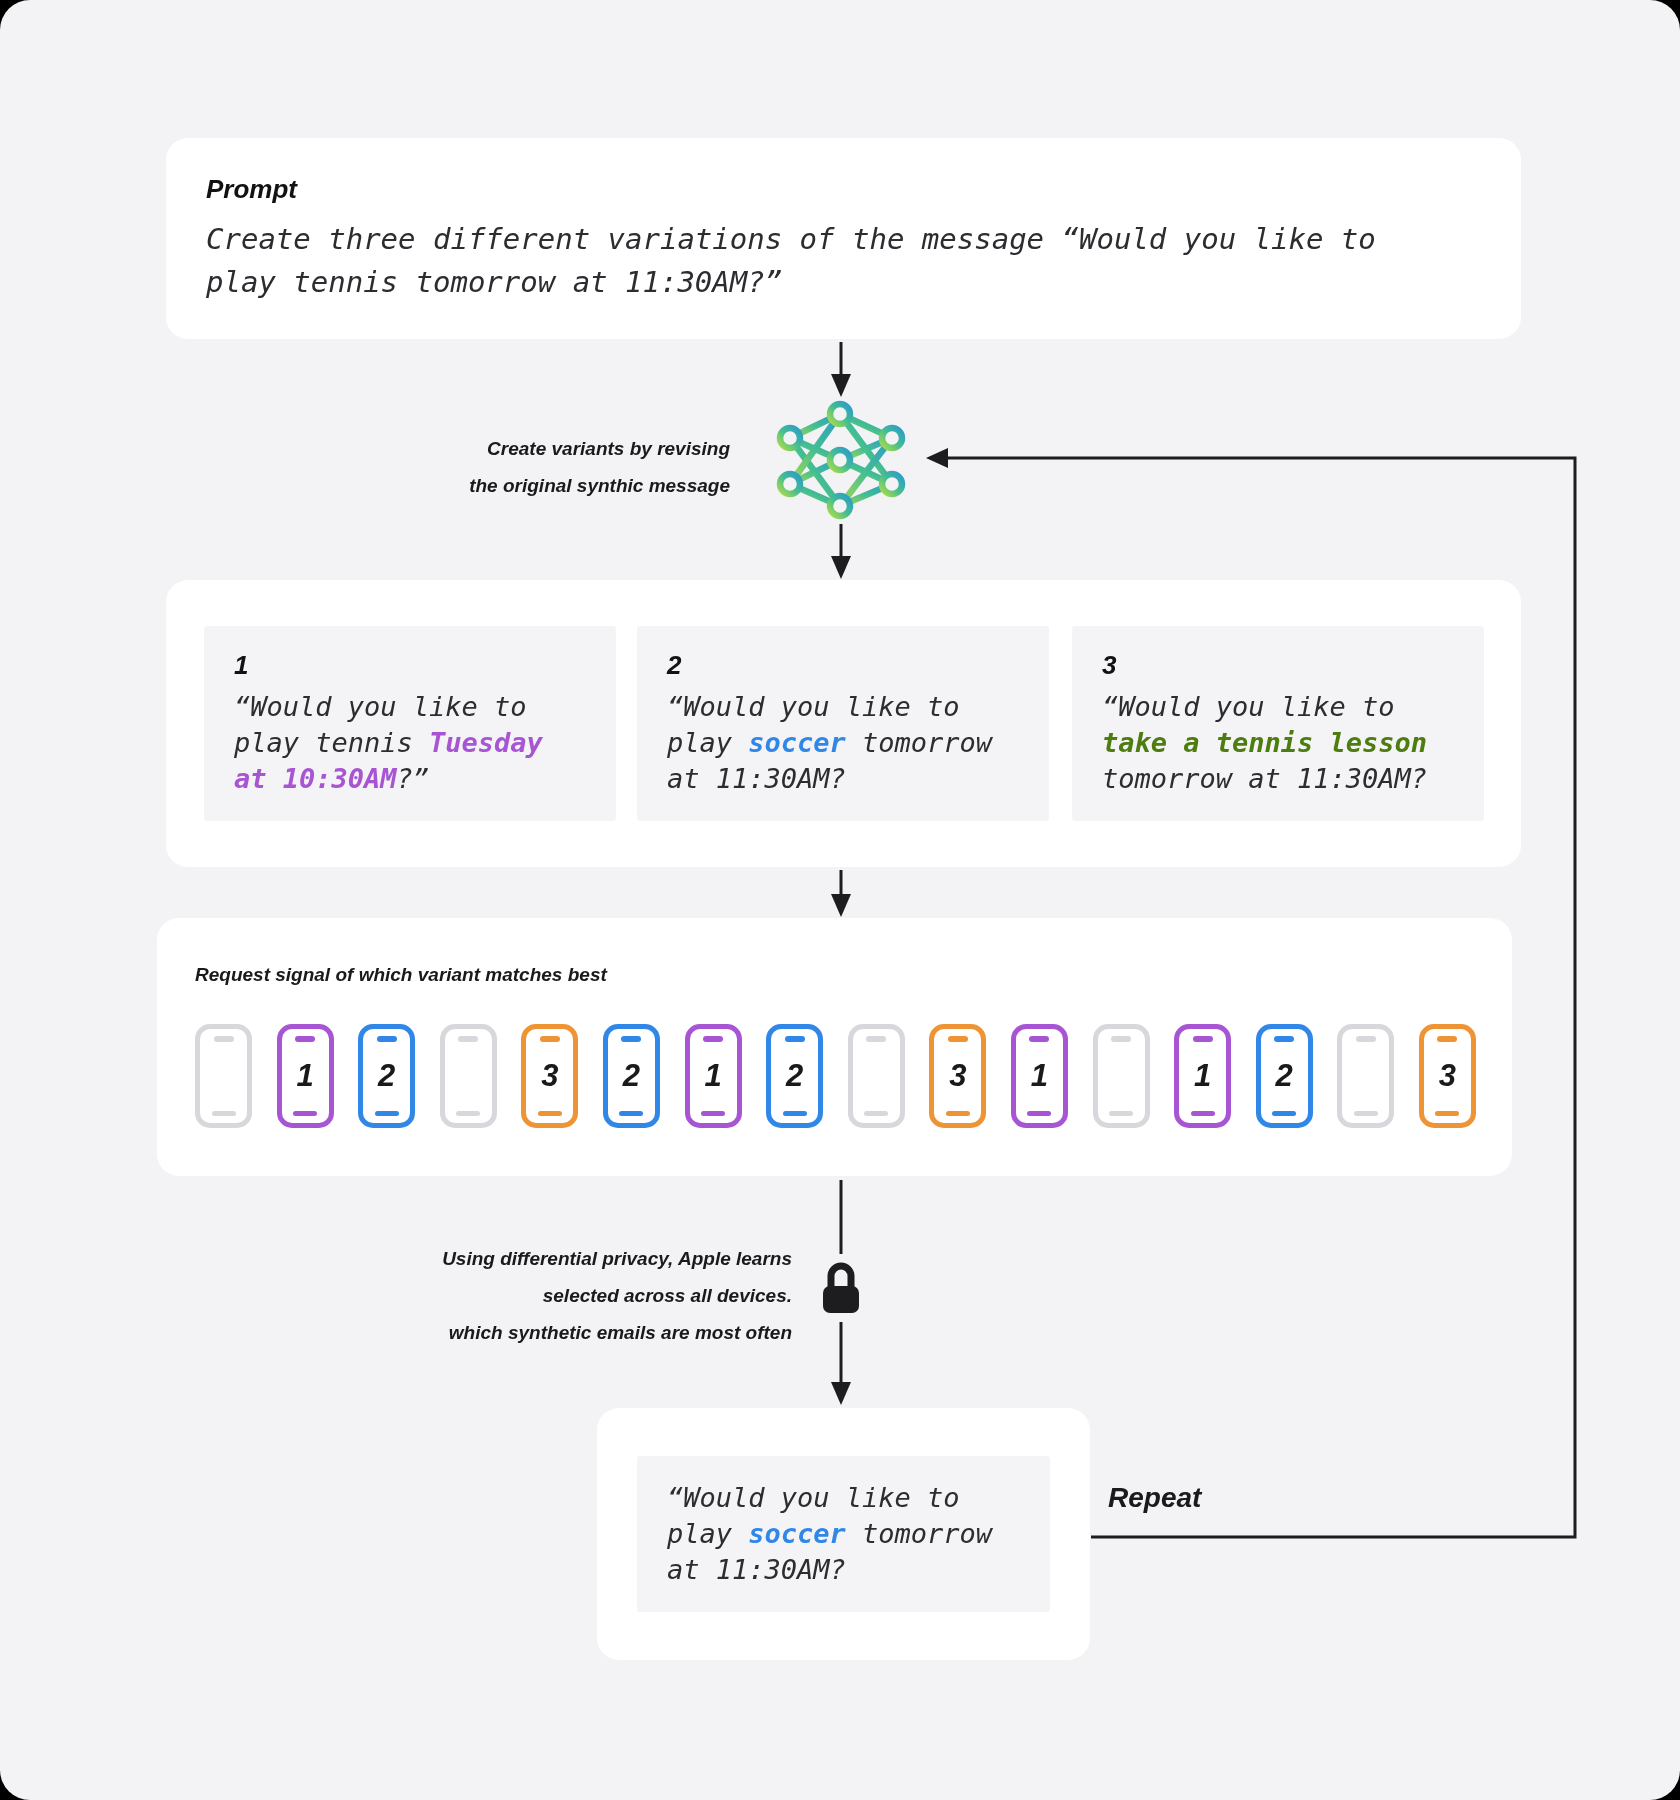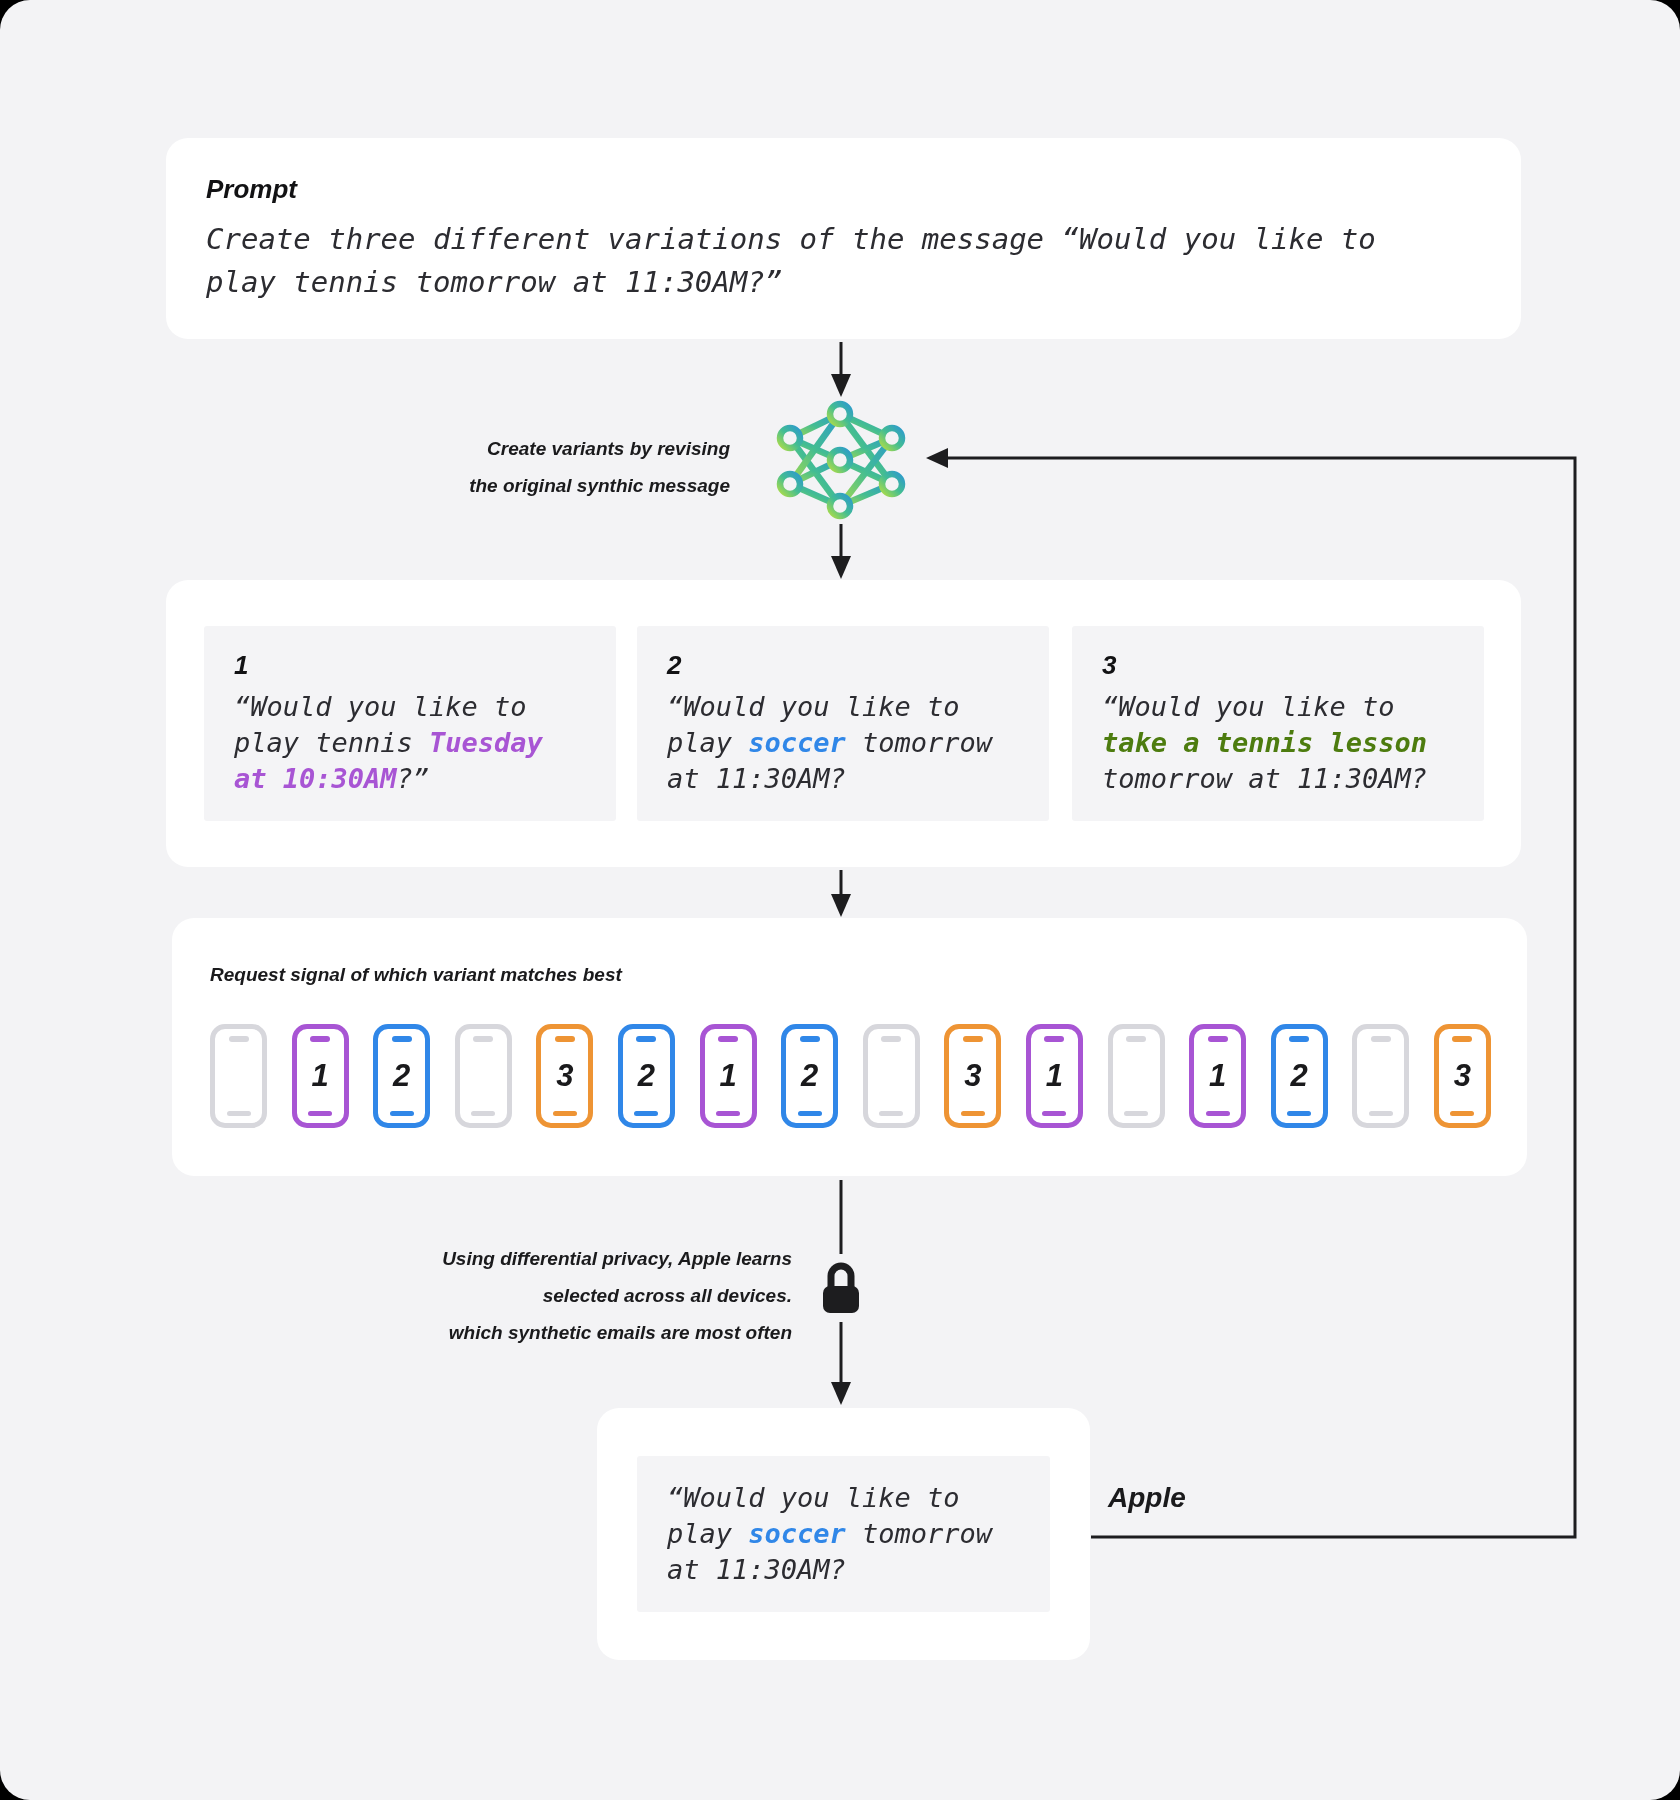--- a/index.html
+++ b/index.html
@@ -21,21 +21,21 @@
   #nn-label{position:absolute;left:320px;top:430px;width:410px;text-align:right;}
   #nn-icon{position:absolute;left:776px;top:400px;}
 
   #variants-card{left:166px;top:580px;width:1355px;height:287px;}
   .variant-box{position:absolute;top:46px;width:412px;height:195px;background:#F4F4F6;
     border-radius:3px;padding:24px 30px;box-sizing:border-box;}
   #variant-1{left:38px;} #variant-2{left:471px;} #variant-3{left:906px;}
   .variant-number{font-size:26px;font-weight:bold;color:#121214;}
   .variant-text{font-size:27px;line-height:36px;margin-top:8px;}
 
-  #signal-card{left:172px;top:918px;width:1355px;height:258px;}
+  #signal-card{left:157px;top:918px;width:1355px;height:258px;}
   #signal-title{position:absolute;left:38px;top:38px;}
   #phones-row{position:absolute;left:38px;top:106px;width:1281px;display:flex;justify-content:space-between;}
   .phone{position:relative;width:57px;height:104px;border:5px solid #D7D7DC;border-radius:15px;
     background:#fff;box-sizing:border-box;display:flex;align-items:center;justify-content:center;}
   .phone .notch{position:absolute;top:7px;left:50%;transform:translateX(-50%);
     width:20px;height:6px;border-radius:3px;background:#D7D7DC;}
   .phone .homebar{position:absolute;bottom:7px;left:50%;transform:translateX(-50%);
     width:24px;height:5px;border-radius:2.5px;background:#D7D7DC;}
   .phone .num{font-size:31px;font-weight:bold;color:#1A1A1C;}
 
@@ -236,15 +236,15 @@
   </svg>
 
   <section id="result-card" class="card">
     <div id="result-box">
       <div class="result-text mono"><span>“Would you like to
 play </span><span style="color: rgb(48, 135, 232); font-weight: bold;">soccer</span><span> tomorrow
 at 11:30AM?</span></div>
     </div>
   </section>
 
-  <div id="repeat-label">Apple</div>
+  <div id="repeat-label">Repeat</div>
 
 </div>
 
 </body></html>

